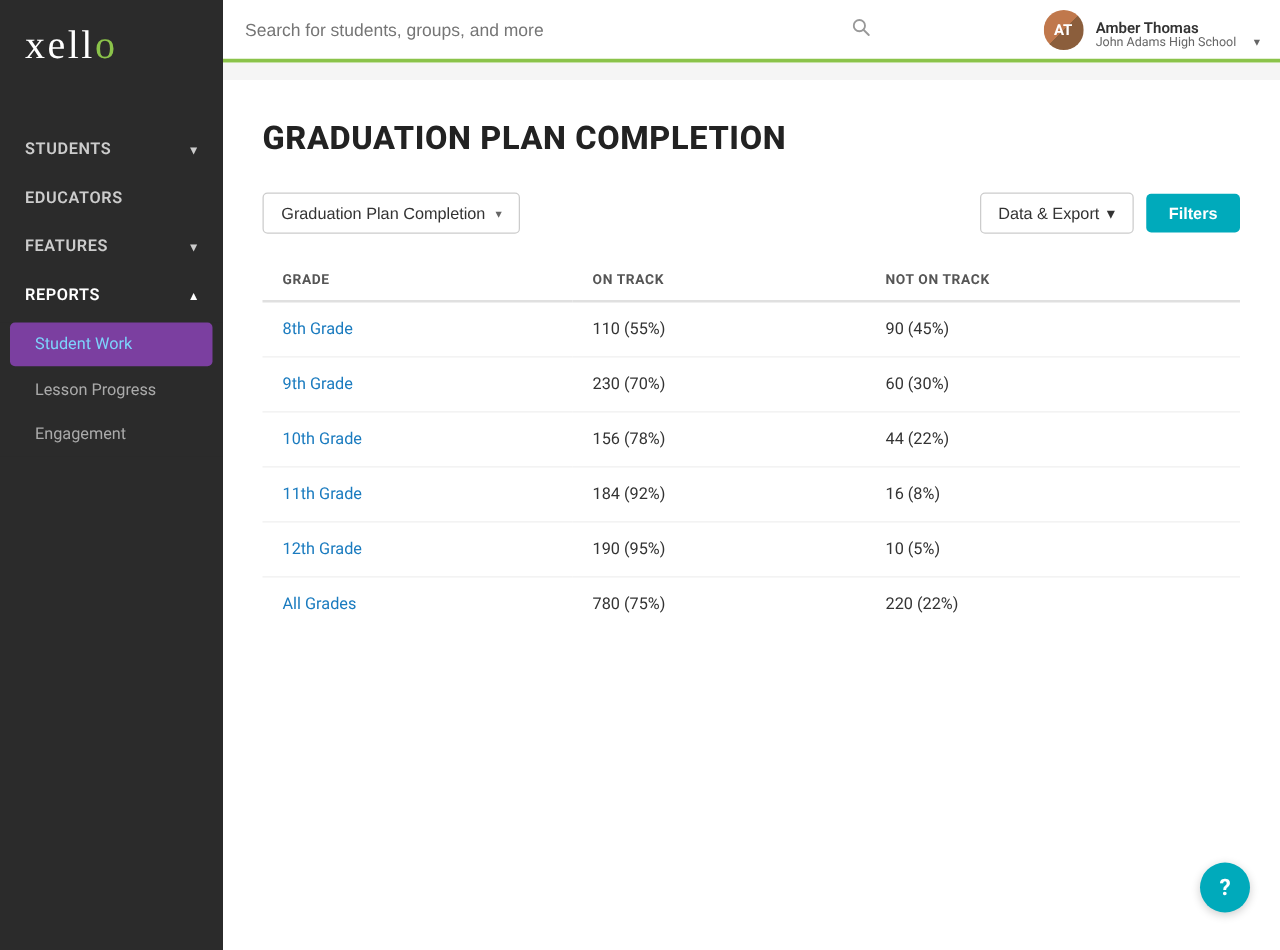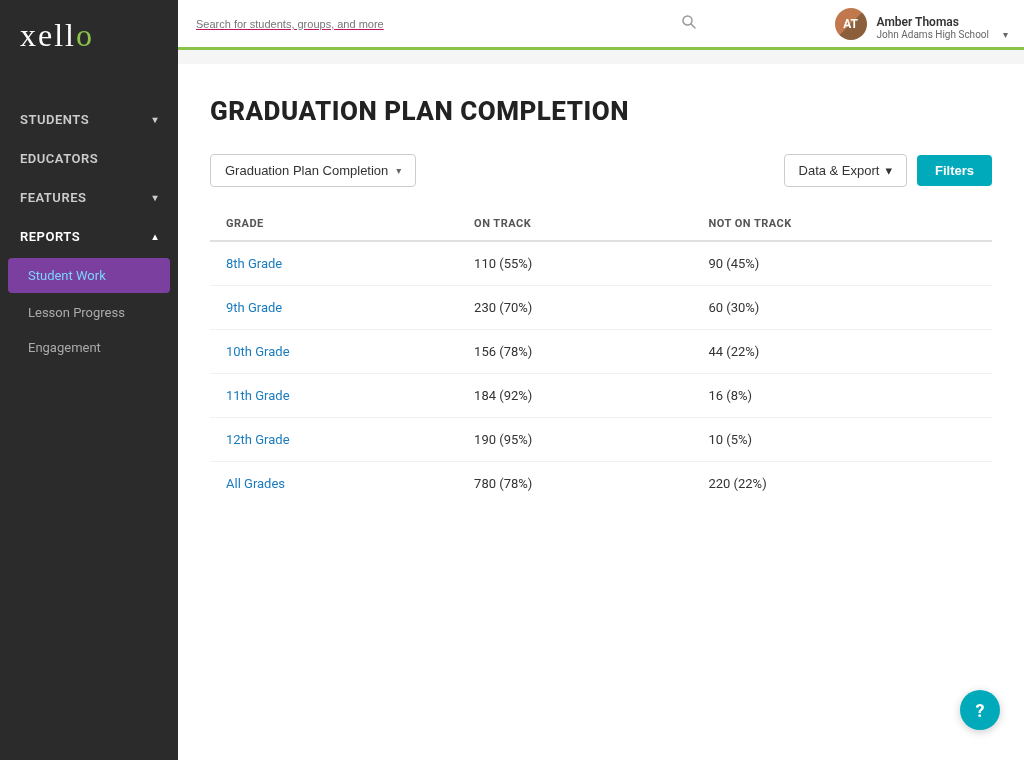--- a/index.html
+++ b/index.html
@@ -25,25 +25,24 @@
     }
     .search-input-wrapper {
       display: flex;
       align-items: center;
       width: 100%;
       max-width: 500px;
     }
     .search-input {
       border: none;
       outline: none;
-      font-size: 11px;
+      font-size: 14px;
       color: #be185d;
       background: transparent;
       width: 100%;
-      text-decoration: underline;
     }
     .search-icon-wrap {
       margin-left: 8px;
       color: #999;
     }
     .user-info {
       display: flex;
       align-items: flex-end;
       gap: 10px;
       margin-left: auto;
@@ -357,20 +356,20 @@
           <td>184 (92%)</td>
           <td>16 (8%)</td>
         </tr>
         <tr>
           <td><a href="#" class="grade-link">12th Grade</a></td>
           <td>190 (95%)</td>
           <td>10 (5%)</td>
         </tr>
         <tr>
           <td><a href="#" class="grade-link">All Grades</a></td>
-          <td>780 (78%)</td>
+          <td>780 (75%)</td>
           <td>220 (22%)</td>
         </tr>
       </tbody>
   </table>
 </div>
 
 <div class="help-btn">?</div>
 
 </body></html>

